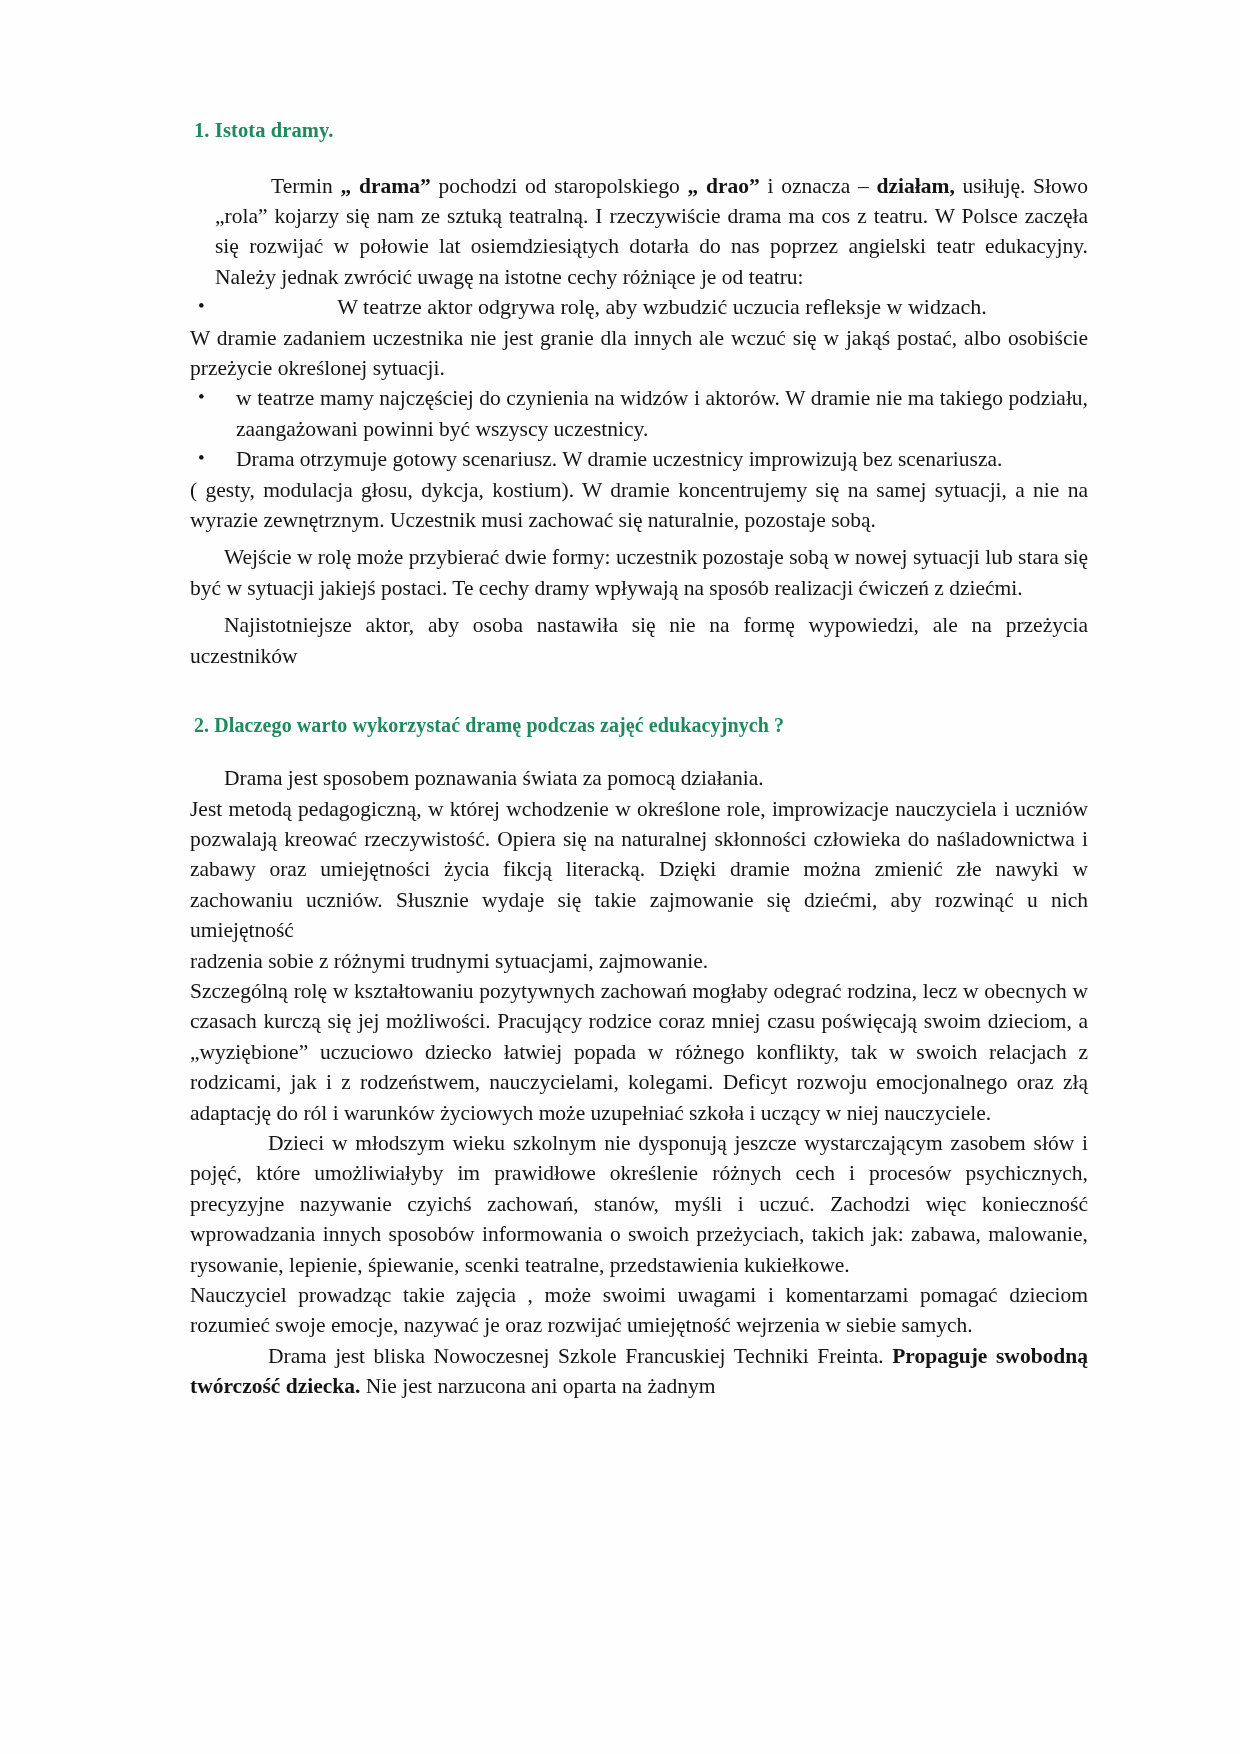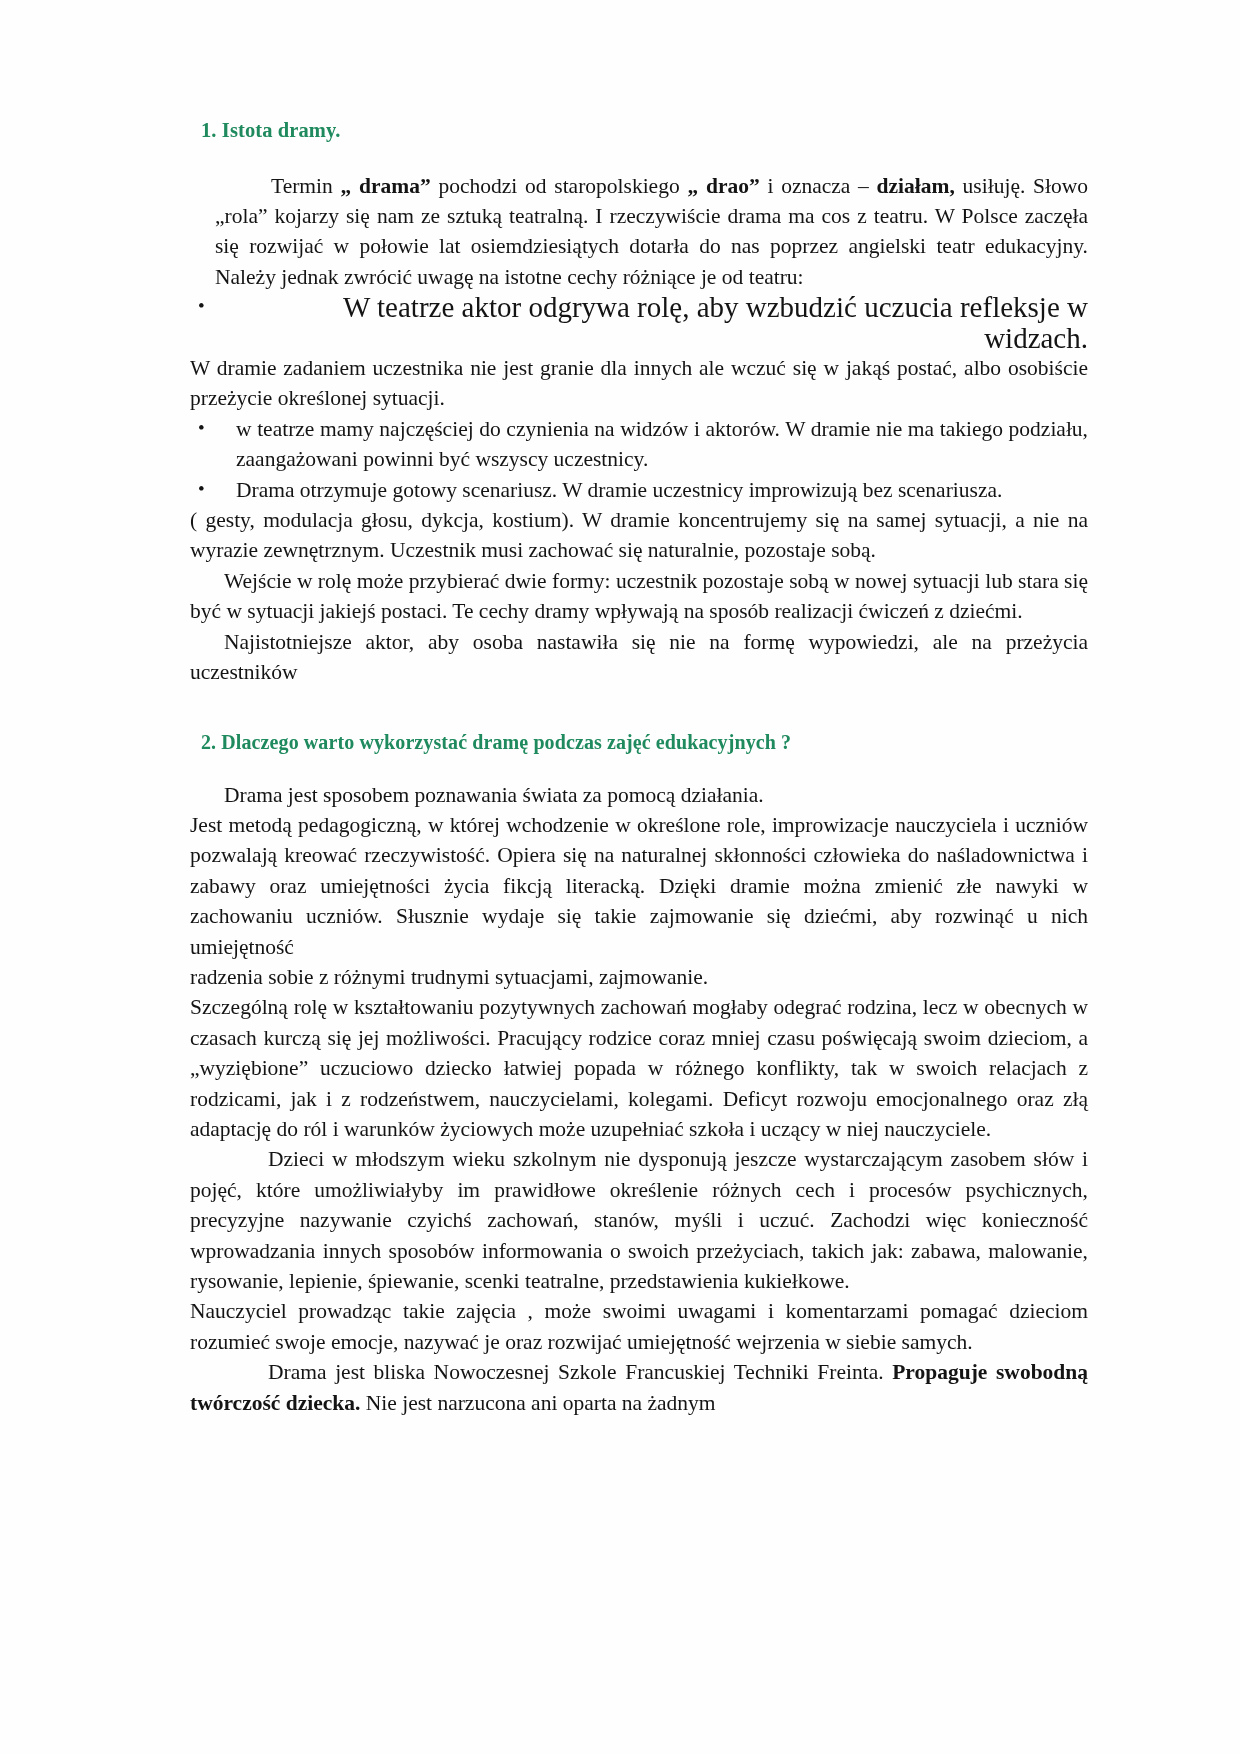--- a/index.html
+++ b/index.html
@@ -21,21 +21,21 @@
     height: 1754px;
     box-sizing: border-box;
     padding: 118px 152px 40px 190px;
     background: #fefefe;
   }
   .heading {
     color: #1f8a5e;
     font-weight: bold;
     font-size: 20.5px;
     letter-spacing: 0.1px;
-    margin: 0 0 28px 11px;
+    margin: 0 0 28px 4px;
     line-height: 1.2;
   }
   .heading.second {
     margin-top: 42px;
     margin-bottom: 26px;
     font-size: 20px;
   }
   p {
     margin: 0;
     font-size: 21.5px;
@@ -43,20 +43,21 @@
     text-align: justify;
     text-justify: inter-word;
     hyphens: none;
   }
   p.indent {
     text-indent: 56px;
     margin-left: 25px;
   }
   p.indent-small {
     text-indent: 34px;
+    margin-top: 7px;
   }
   p.indent-big {
     text-indent: 78px;
   }
   .bullets {
     list-style: none;
     margin: 0;
     padding: 0;
   }
   .bullets li {
@@ -71,23 +72,23 @@
     position: absolute;
     left: 8px;
     top: -1px;
     font-size: 19px;
     line-height: 30.4px;
     color: #141414;
   }
   .bullet-single {
     position: relative;
     padding-left: 46px;
-    font-size: 29px;
+    font-size: 22px;
     line-height: 30.4px;
-    text-align: right;
+    text-align: center;
   }
   .bullet-single::before {
     content: "\2022";
     position: absolute;
     left: 8px;
     top: -1px;
     font-size: 19px;
     line-height: 30.4px;
   }
   b, strong { font-weight: bold; }

